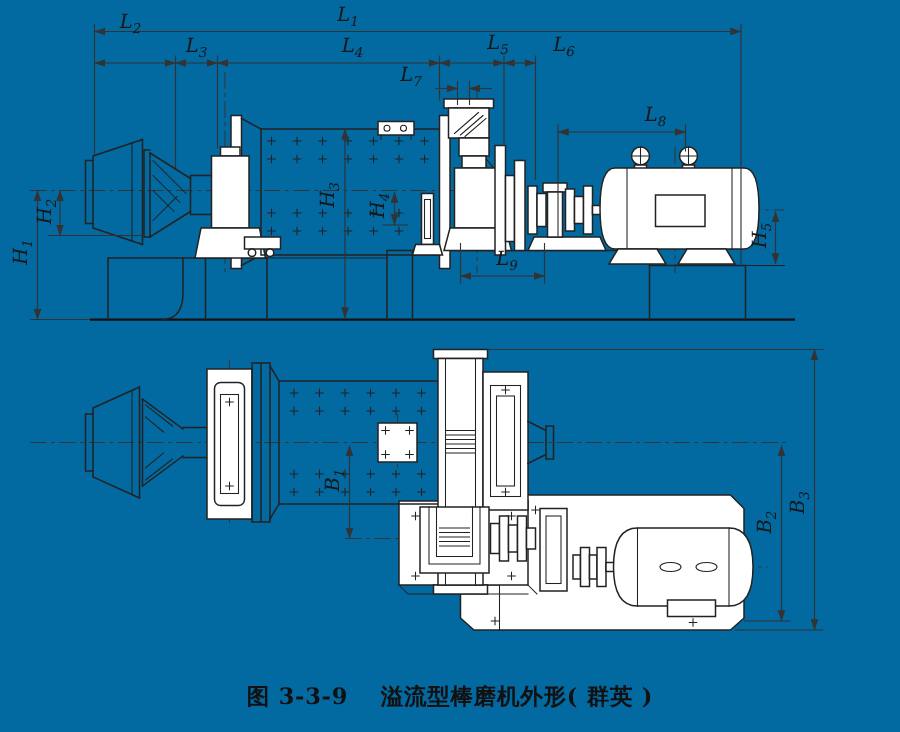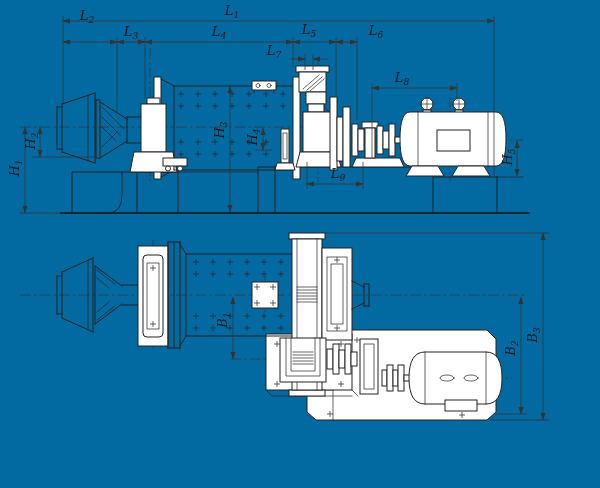--- a/index.html
+++ b/index.html
@@ -266,32 +266,36 @@
       <path d="M521,297 L521,414" marker-start="url(#ar)" marker-end="url(#ar)"></path>
       <path d="M543,233 L543,420" marker-start="url(#ar)" marker-end="url(#ar)"></path>
     </g>
   </g>
 </svg>
 
 <div>
   <div class="dim-label" style="left:232px;top:12px"><span>L</span><sub>1</sub></div>
   <div class="dim-label" style="left:87px;top:17px"><span>L</span><sub>2</sub></div>
   <div class="dim-label" style="left:131px;top:33px"><span>L</span><sub>3</sub></div>
-  <div class="dim-label" style="left:219px;top:33px"><span>L</span><sub>4</sub></div>
-  <div class="dim-label" style="left:309px;top:31px"><span>L</span><sub>5</sub></div>
+  <div class="dim-label" style="left:235px;top:33px"><span>L</span><sub>4</sub></div>
+  <div class="dim-label" style="left:332px;top:31px"><span>L</span><sub>5</sub></div>
   <div class="dim-label" style="left:376px;top:32px"><span>L</span><sub>6</sub></div>
   <div class="dim-label" style="left:274px;top:52px"><span>L</span><sub>7</sub></div>
-  <div class="dim-label" style="left:402px;top:79px"><span>L</span><sub>8</sub></div>
+  <div class="dim-label" style="left:437px;top:79px"><span>L</span><sub>8</sub></div>
   <div class="dim-label" style="left:338px;top:175px"><span>L</span><sub>9</sub></div>
 
   <div class="dim-label vert" style="left:16px;top:168px"><span>H</span><sub>1</sub></div>
   <div class="dim-label vert" style="left:32px;top:141px"><span>H</span><sub>2</sub></div>
   <div class="dim-label vert" style="left:221px;top:130px"><span>H</span><sub>3</sub></div>
   <div class="dim-label vert" style="left:254px;top:137px"><span>H</span><sub>4</sub></div>
   <div class="dim-label vert" style="left:509px;top:157px"><span>H</span><sub>5</sub></div>
 
   <div class="dim-label vert" style="left:224px;top:320px"><span>B</span><sub>1</sub></div>
   <div class="dim-label vert" style="left:512px;top:348px"><span>B</span><sub>2</sub></div>
   <div class="dim-label vert" style="left:534px;top:335px"><span>B</span><sub>3</sub></div>
 </div>
 
-
+<div class="caption">
+  <span class="cap-no">图 3-3-9</span>
+  <span class="cap-title">溢流型棒磨机外形( 群英 )</span>
 </div>
 
+</div>
+
 </body></html>

